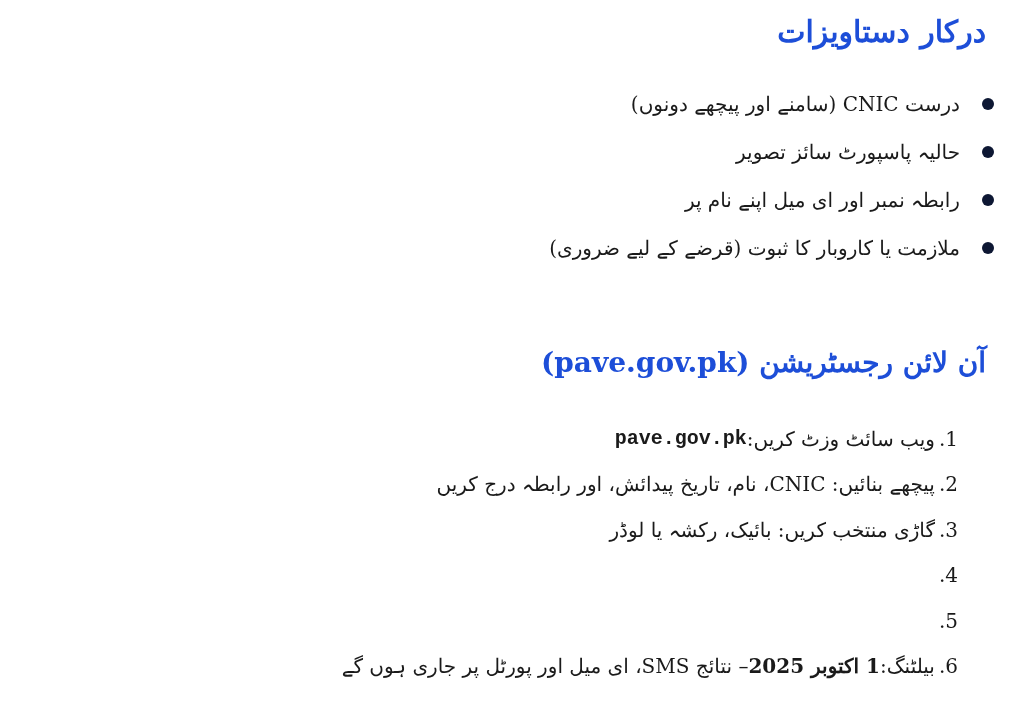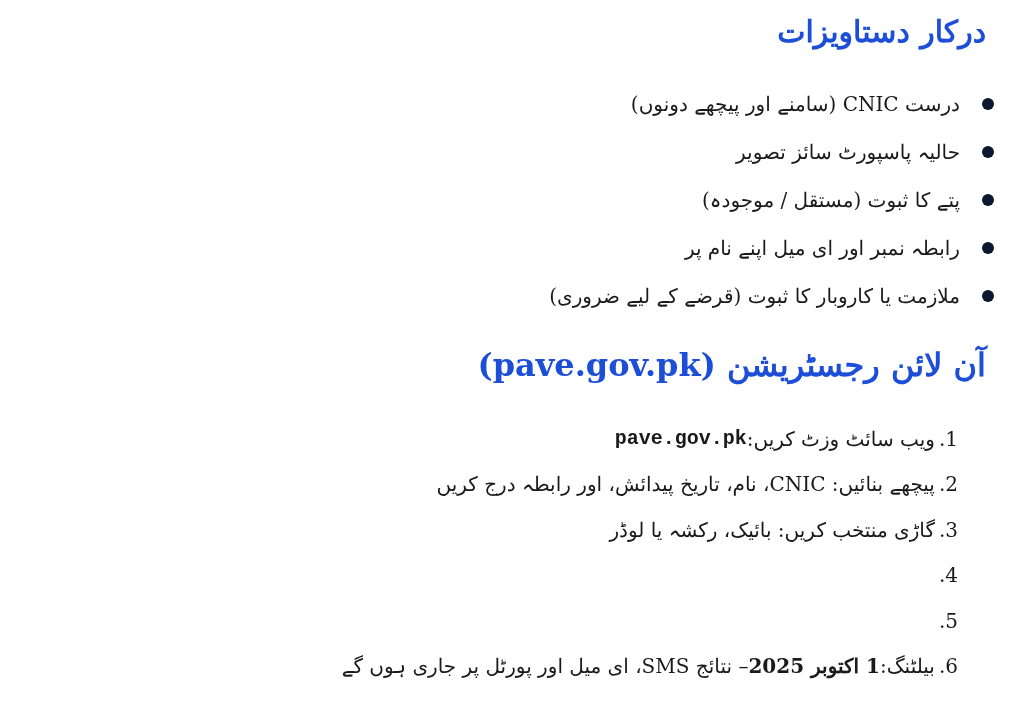--- a/index.html
+++ b/index.html
@@ -23,21 +23,21 @@
     .heading {
       position: absolute;
       right: 38px;
       color: #1d4ed8;
       font-weight: bold;
       margin: 0;
       white-space: nowrap;
       font-family: "DejaVu Serif", "Liberation Serif", serif;
     }
     .h1 { top: 14px; font-size: 30px; }
-    .h2 { top: 346px; font-size: 32px; }
+    .h2 { top: 346px; font-size: 28px; }
     .h2 .latin {
       font-family: "DejaVu Serif", "Liberation Serif", serif;
       direction: ltr;
       unicode-bidi: embed;
     }
     ul.docs {
       position: absolute;
       top: 80px;
       right: 30px;
       margin: 0;
@@ -96,24 +96,20 @@
     <li>
       <span class="bullet"></span>
       <span>درست CNIC (سامنے اور پیچھے دونوں)</span>
     </li>
     <li>
       <span class="bullet"></span>
       <span>حالیہ پاسپورٹ سائز تصویر</span>
     </li>
     <li>
       <span class="bullet"></span>
-      <span>پتے کا ثبوت (مستقل / موجودہ)</span>
-    </li>
-    <li>
-      <span class="bullet"></span>
       <span>رابطہ نمبر اور ای میل اپنے نام پر</span>
     </li>
     <li>
       <span class="bullet"></span>
       <span>ملازمت یا کاروبار کا ثبوت (قرضے کے لیے ضروری)</span>
     </li>
   </ul>
 
   <h2 class="heading h2">
     <span>آن لائن رجسٹریشن</span>

